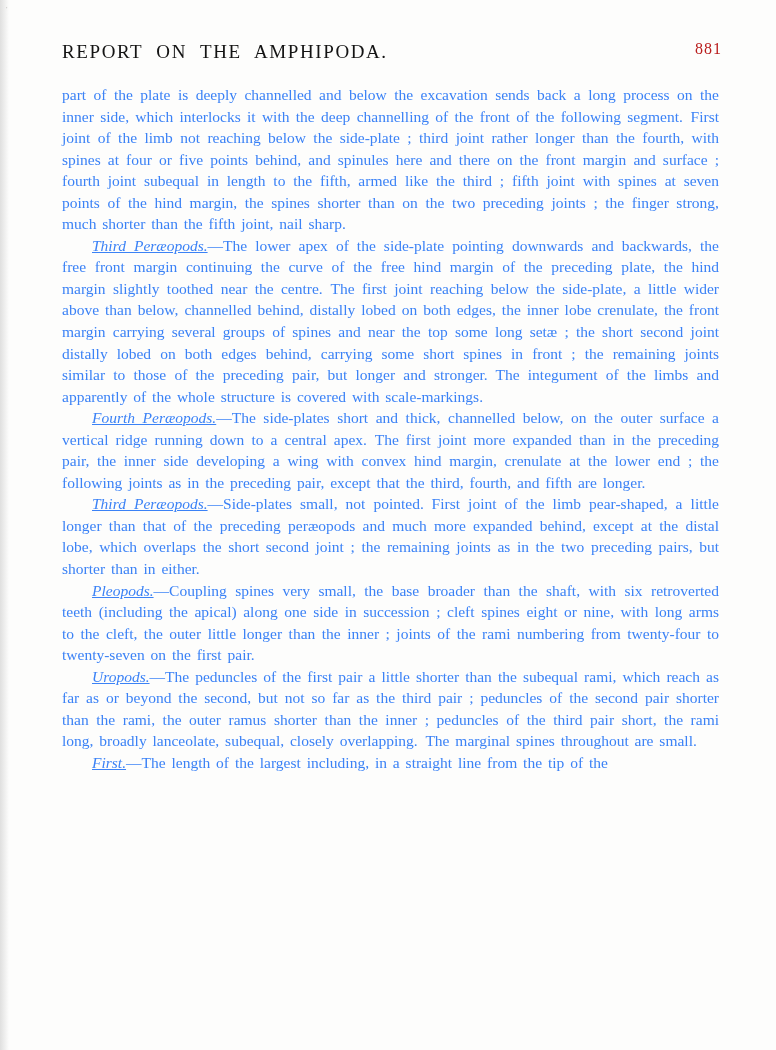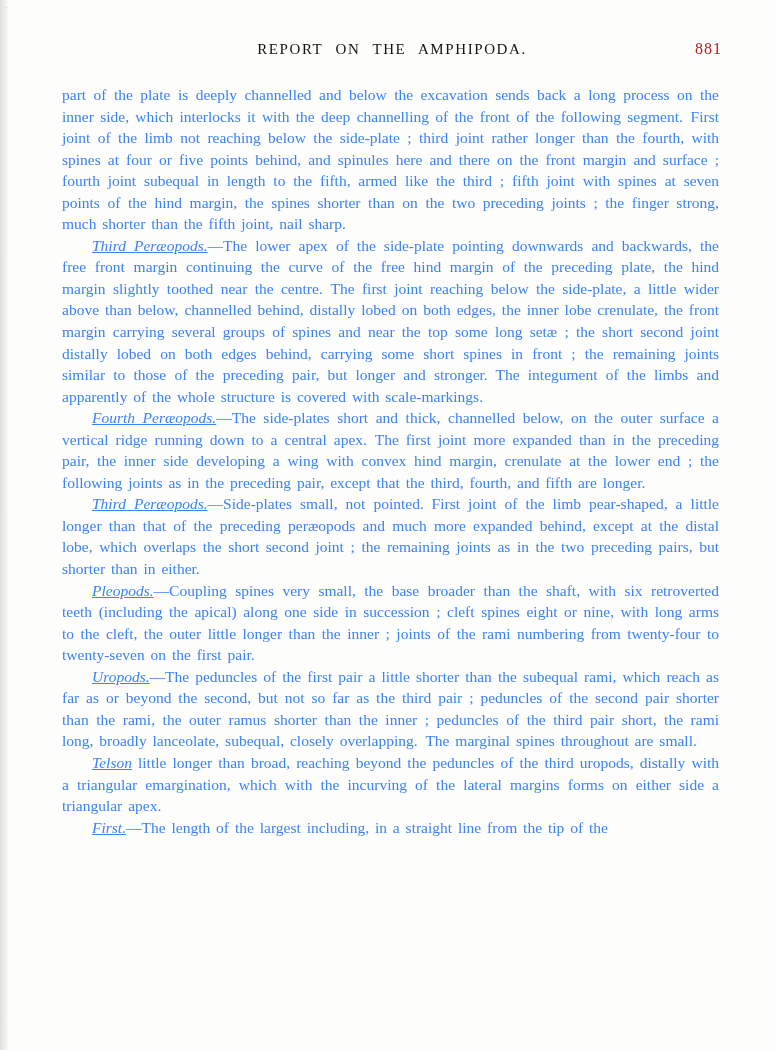--- a/index.html
+++ b/index.html
@@ -28,22 +28,22 @@
   }
   .running-head {
     position: absolute;
     left: 62px;
     top: 41px;
     width: 660px;
     height: 20px;
   }
   .running-head .title {
     display: block;
-    text-align: center;
-    font-size: 15px;
+    text-align: left;
+    font-size: 19px;
     letter-spacing: 1.6px;
     word-spacing: 7px;
     color: #141414;
   }
   .running-head .pagenum {
     position: absolute;
     right: 0;
     top: -1px;
     font-size: 16px;
     letter-spacing: 1px;
@@ -76,16 +76,15 @@
     <span class="pagenum">881</span>
   </div>
 
   <div class="body-text">
     <p class="para no-indent"><span>part of the plate is deeply channelled and below the excavation sends back a long process on the inner side, which interlocks it with the deep channelling of the front of the following segment. First joint of the limb not reaching below the side-plate&nbsp;; third joint rather longer than the fourth, with spines at four or five points behind, and spinules here and there on the front margin and surface&nbsp;; fourth joint subequal in length to the fifth, armed like the third&nbsp;; fifth joint with spines at seven points of the hind margin, the spines shorter than on the two preceding joints&nbsp;; the finger strong, much shorter than the fifth joint, nail sharp.</span></p>
     <p class="para"><span class="lead">Third Peræopods.</span><span>—The lower apex of the side-plate pointing downwards and backwards, the free front margin continuing the curve of the free hind margin of the preceding plate, the hind margin slightly toothed near the centre. The first joint reaching below the side-plate, a little wider above than below, channelled behind, distally lobed on both edges, the inner lobe crenulate, the front margin carrying several groups of spines and near the top some long setæ&nbsp;; the short second joint distally lobed on both edges behind, carrying some short spines in front&nbsp;; the remaining joints similar to those of the preceding pair, but longer and stronger. The integument of the limbs and apparently of the whole structure is covered with scale-markings.</span></p>
     <p class="para"><span class="lead">Fourth Peræopods.</span><span>—The side-plates short and thick, channelled below, on the outer surface a vertical ridge running down to a central apex. The first joint more expanded than in the preceding pair, the inner side developing a wing with convex hind margin, crenulate at the lower end&nbsp;; the following joints as in the preceding pair, except that the third, fourth, and fifth are longer.</span></p>
     <p class="para"><span class="lead">Third Peræopods.</span><span>—Side-plates small, not pointed. First joint of the limb pear-shaped, a little longer than that of the preceding peræopods and much more expanded behind, except at the distal lobe, which overlaps the short second joint&nbsp;; the remaining joints as in the two preceding pairs, but shorter than in either.</span></p>
     <p class="para"><span class="lead">Pleopods.</span><span>—Coupling spines very small, the base broader than the shaft, with six retroverted teeth (including the apical) along one side in succession&nbsp;; cleft spines eight or nine, with long arms to the cleft, the outer little longer than the inner&nbsp;; joints of the rami numbering from twenty-four to twenty-seven on the first pair.</span></p>
     <p class="para"><span class="lead">Uropods.</span><span>—The peduncles of the first pair a little shorter than the subequal rami, which reach as far as or beyond the second, but not so far as the third pair&nbsp;; peduncles of the second pair shorter than the rami, the outer ramus shorter than the inner&nbsp;; peduncles of the third pair short, the rami long, broadly lanceolate, subequal, closely overlapping. The marginal spines throughout are small.</span></p>
-    <p class="para"><span class="lead">Telson</span><span> little longer than broad, reaching beyond the peduncles of the third uropods, distally with a triangular emargination, which with the incurving of the lateral margins forms on either side a triangular apex.</span></p>
     <p class="para"><span class="lead">First.</span><span>—The length of the largest including, in a straight line from the tip of the</span></p>
   </div>
 </div>
 
 </body></html>

